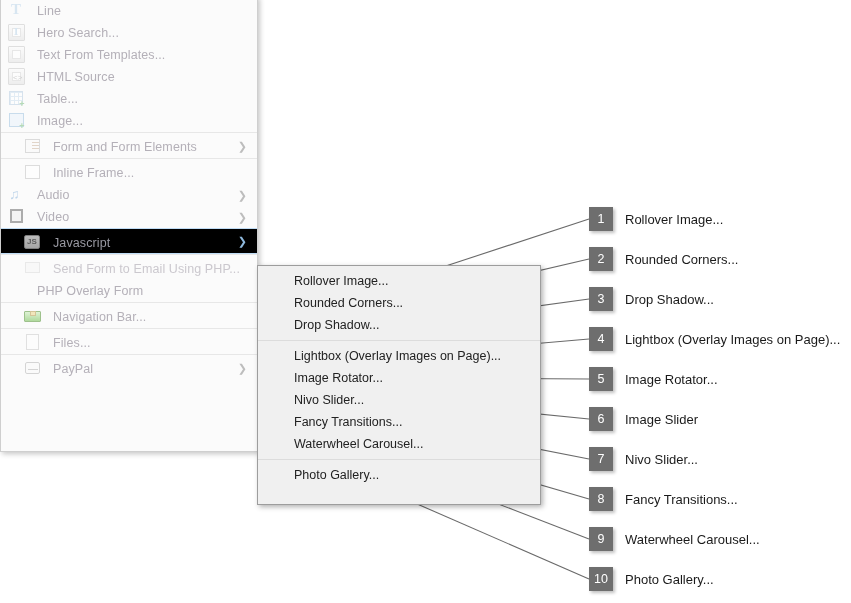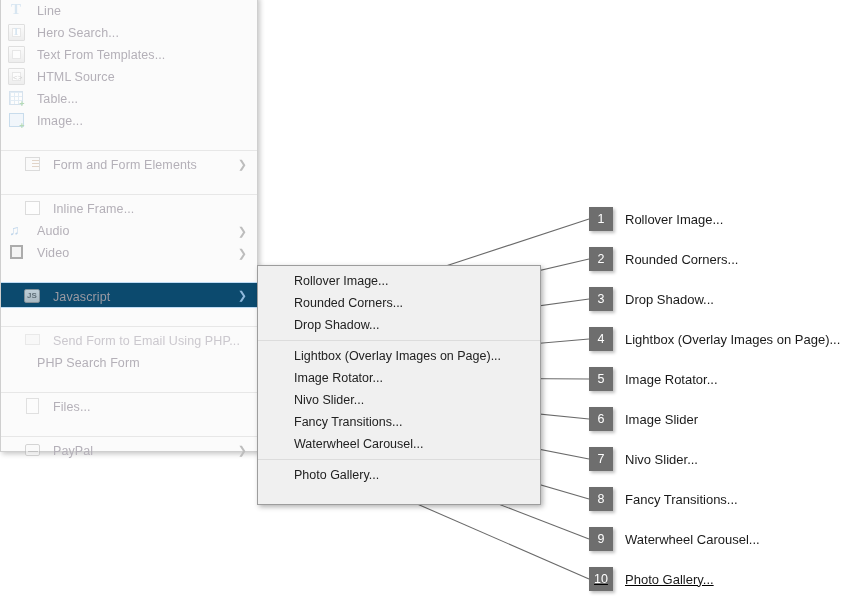--- a/index.html
+++ b/index.html
@@ -32,21 +32,21 @@
   .menu-row {
     position: relative;
     height: 22px;
     display: flex;
     align-items: center;
     padding-left: 6px;
     box-sizing: border-box;
   }
   .menu-row.sep-above {
     border-top: 1px solid #e7e7e7;
-    margin-top: 18px;
+    margin-top: 0;
     padding-top: 3px;
     height: 26px;
     padding-left: 22px;
   }
   .menu-row .micon {
     width: 20px;
     height: 18px;
     flex: 0 0 20px;
     margin-right: 10px;
     position: relative;
@@ -63,21 +63,21 @@
   .menu-row .marrow {
     position: absolute;
     right: 10px;
     top: 50%;
     transform: translateY(-50%);
     font-size: 11px;
     color: #bdbdbd;
     line-height: 1;
   }
   .menu-row.active {
-    background: #0c4a6e;
+    background: #000000;
     border-top: 1px solid #bfdcf5;
     border-bottom: 1px solid #bfdcf5;
   }
   .menu-row.active .mlabel { color: #9a9aa3; }
   .menu-row.active .marrow { color: #8fb9dd; }
 
   
   .ic {
     position: absolute;
     left: 1px; top: 0px;
@@ -391,21 +391,31 @@
     <div class="menu-row sep-above">
       <span class="micon">
         <span class="ic" style="opacity:.35">
           <span class="ic-mail"></span>
         </span>
       </span>
       <span class="mlabel dim">Send Form to Email Using PHP...</span>
     </div>
     <div class="menu-row">
       <span class="micon"></span>
-      <span class="mlabel">PHP Search Form</span>
+      <span class="mlabel">PHP Overlay Form</span>
+    </div>
+    <div class="menu-row sep-above">
+      <span class="micon">
+        <span class="ic" style="opacity:.75">
+          <span class="ic-nav">
+            <b></b>
+          </span>
+        </span>
+      </span>
+      <span class="mlabel">Navigation Bar...</span>
     </div>
     <div class="menu-row sep-above">
       <span class="micon">
         <span class="ic">
           <span class="ic-page"></span>
         </span>
       </span>
       <span class="mlabel">Files...</span>
     </div>
     <div class="menu-row sep-above">
@@ -494,17 +504,17 @@
       <div class="ctext">Nivo Slider...</div>
     </div>
     <div class="callout" style="left: 589px; top: 487px;">
       <div class="badge" style="background: rgb(110, 110, 110); color: rgb(255, 255, 255);">8</div>
       <div class="ctext">Fancy Transitions...</div>
     </div>
     <div class="callout" style="left: 589px; top: 527px;">
       <div class="badge" style="background: rgb(110, 110, 110); color: rgb(255, 255, 255);">9</div>
       <div class="ctext">Waterwheel Carousel...</div>
     </div>
-    <div class="callout" style="left: 589px; top: 567px; text-decoration: underline;">
+    <div class="callout" style="left: 589px; top: 567px;">
       <div class="badge" style="background: rgb(110, 110, 110); color: rgb(255, 255, 255);">10</div>
       <div class="ctext">Photo Gallery...</div>
     </div>
   </div>
 
 </body></html>

